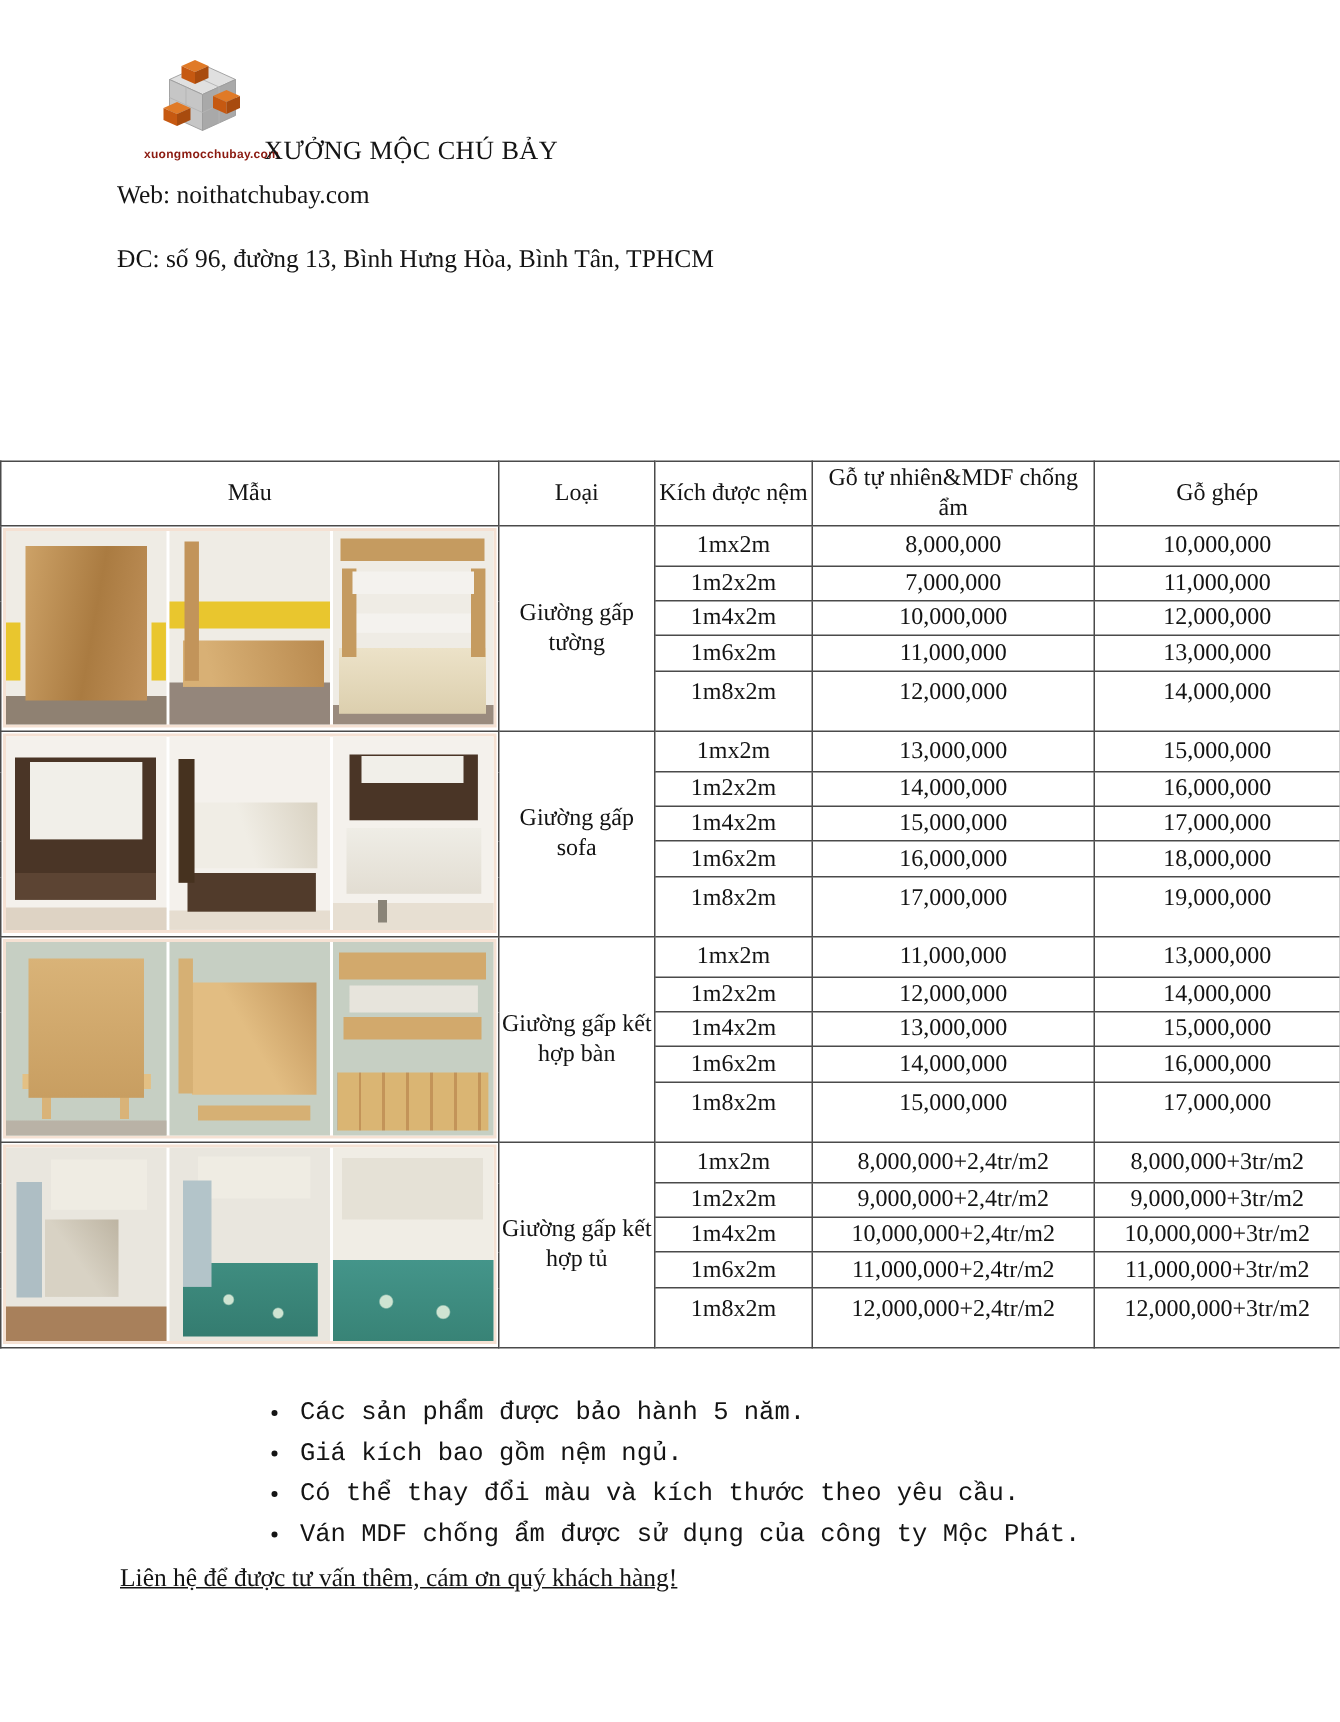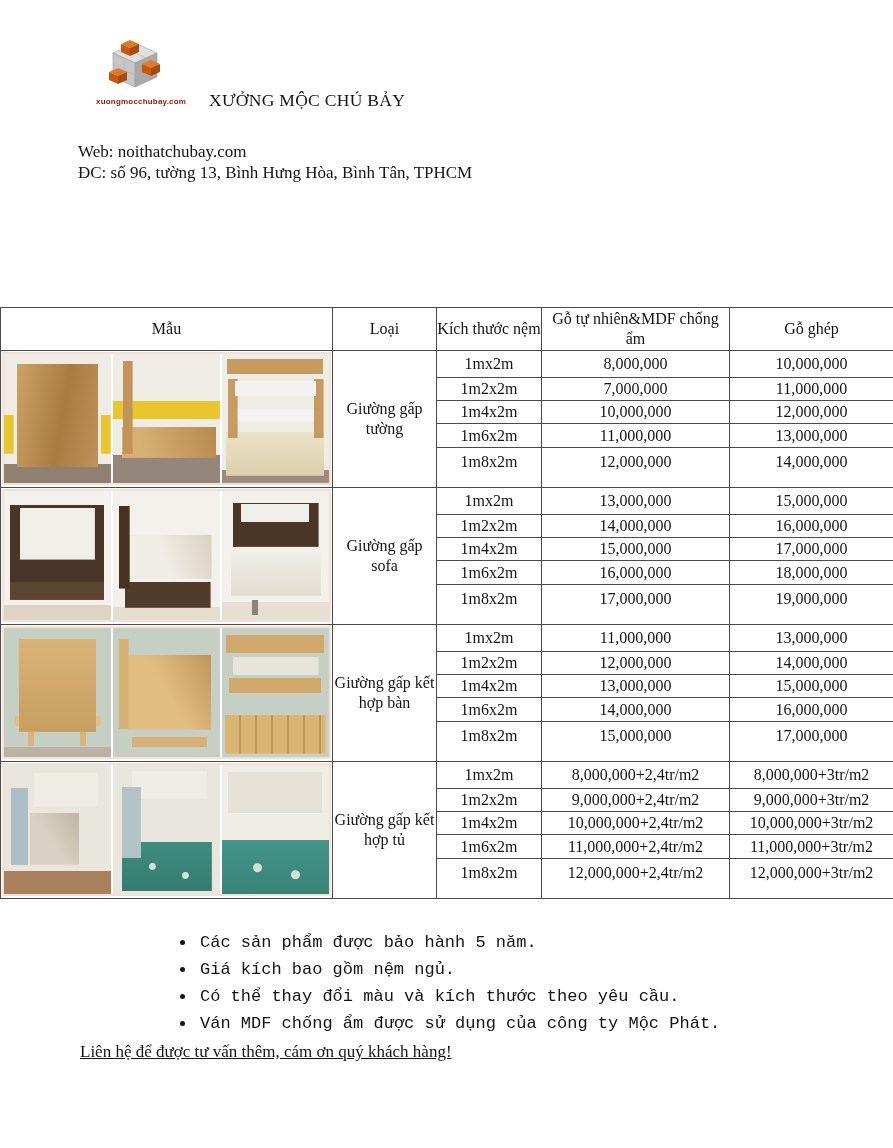--- a/index.html
+++ b/index.html
@@ -3,23 +3,23 @@
 <meta charset="utf-8">
 <style>
   html,body{margin:0;padding:0;background:#fff;}
   #page{position:relative;width:893px;height:1148px;background:#fff;
         font-family:"Liberation Serif","DejaVu Serif",serif;color:#141414;}
 
   
   #logo{position:absolute;left:96px;top:40px;width:78px;text-align:center;}
   #logo .domain{display:block;margin-top:1px;font-family:"Liberation Sans",sans-serif;
         font-size:8px;font-weight:bold;color:#8b1a10;letter-spacing:.2px;}
-  #company{position:absolute;left:176px;top:90px;font-size:17.5px;letter-spacing:.3px;margin-left:33px;}
+  #company{position:absolute;left:176px;top:90px;font-size:17.5px;letter-spacing:.3px;}
   .contact{position:absolute;left:78px;font-size:17px;}
-  #web{top:142px;} #addr{top:163px;} #phone{top:198px;}
+  #web{top:120px;} #addr{top:163px;} #phone{top:198px;}
 
   
   #title{position:absolute;left:0;top:273px;width:100%;text-align:center;font-size:17.5px;}
 
   
   table{position:absolute;left:0;top:307px;width:893px;border-collapse:collapse;
         table-layout:fixed;font-size:16px;}
   td,th{border:1px solid #4a4a4a;padding:0;text-align:center;font-weight:normal;
         vertical-align:middle;line-height:1.25;}
   tr.hrow{height:43px;padding-left:44px;}
@@ -133,36 +133,36 @@
           <polygon points="13,28 22,32 13,36 4,32" fill="#e07a27"></polygon>
           <polygon points="22,32 22,40 13,44 13,36" fill="#a84b0e"></polygon>
           <polygon points="4,32 13,36 13,44 4,40" fill="#c65911"></polygon>
         </g>
       </svg>
     </span>
     <span class="domain">xuongmocchubay.com</span>
   </div>
   <div id="company">XƯỞNG MỘC CHÚ BẢY</div>
   <div id="web" class="contact">Web: noithatchubay.com</div>
-  <div id="addr" class="contact">ĐC: số 96, tường 13, Bình Hưng Hòa, Bình Tân, TPHCM</div>
+  <div id="addr" class="contact">ĐC: số 96, đường 13, Bình Hưng Hòa, Bình Tân, TPHCM</div>
 
 
   <table>
     <colgroup>
       <col style="width:332px">
         <col style="width:104px">
         <col style="width:105px">
       <col style="width:188px">
         <col style="width:164px">
     </colgroup>
     <thead>
       <tr class="hrow">
         <th>Mẫu</th>
         <th>Loại</th>
-        <th>Kích thước nệm</th>
+        <th>Kích được nệm</th>
         <th>Gỗ tự nhiên&amp;MDF chống ẩm</th>
         <th>Gỗ ghép</th>
       </tr>
     </thead>
     <tbody>
 
       <tr class="r1">
         <td class="photocell" rowspan="5">
           <div class="strip">
             <div class="ph g1a"></div>

